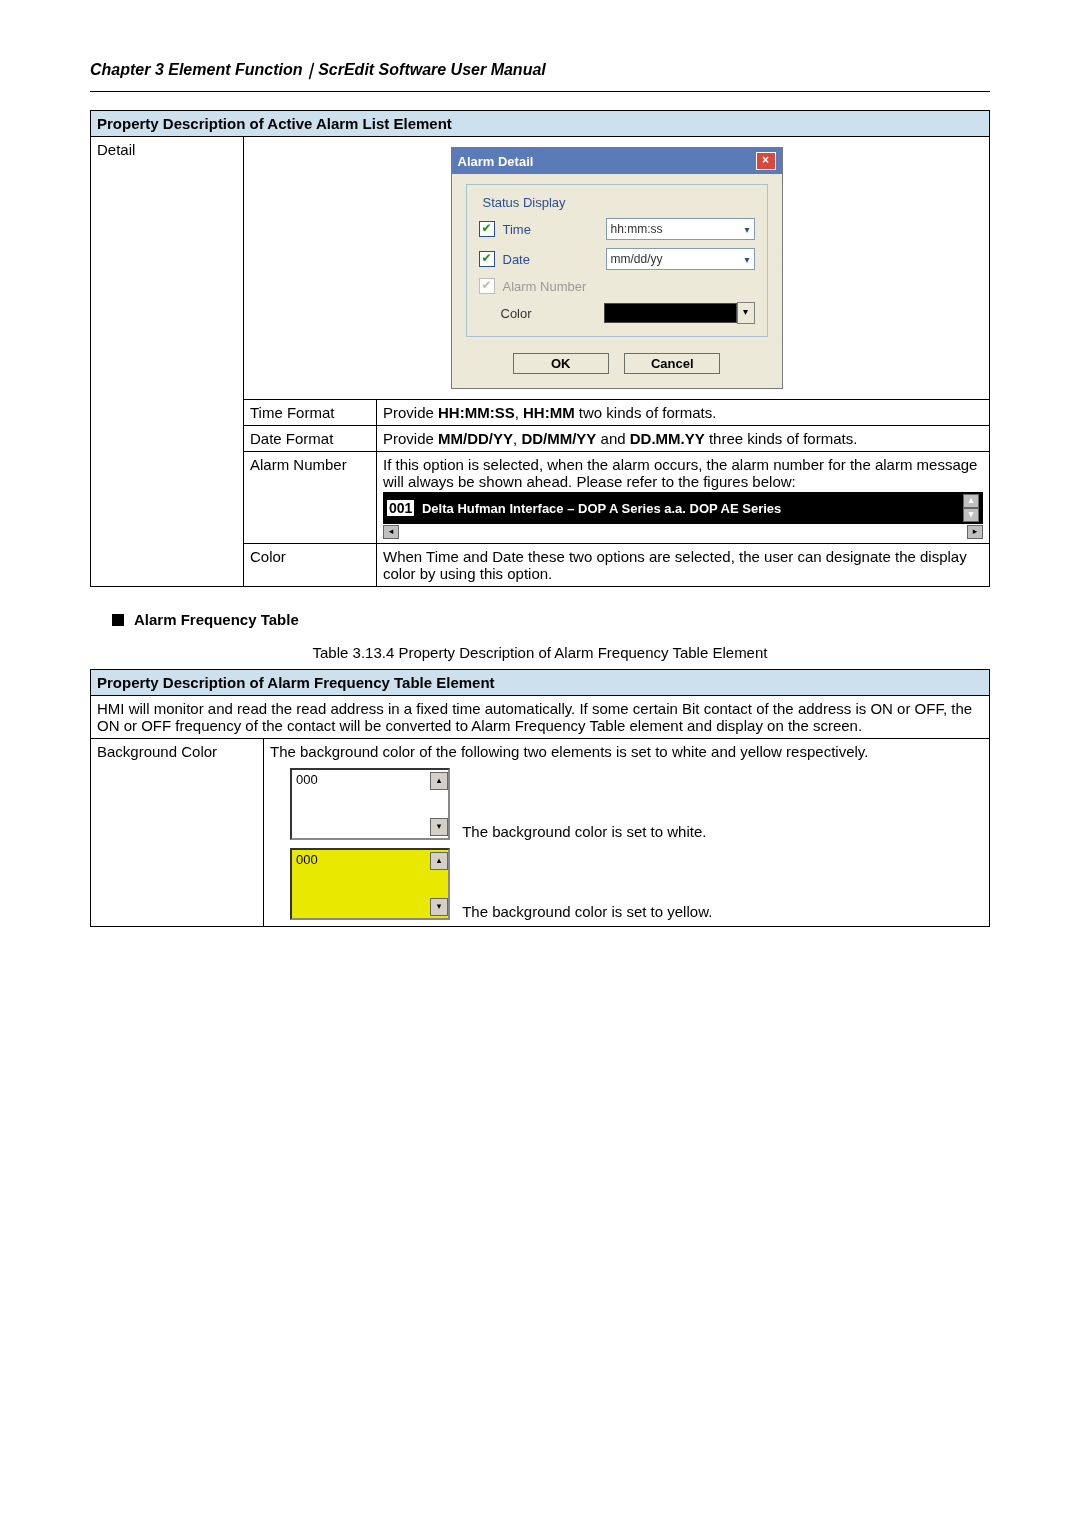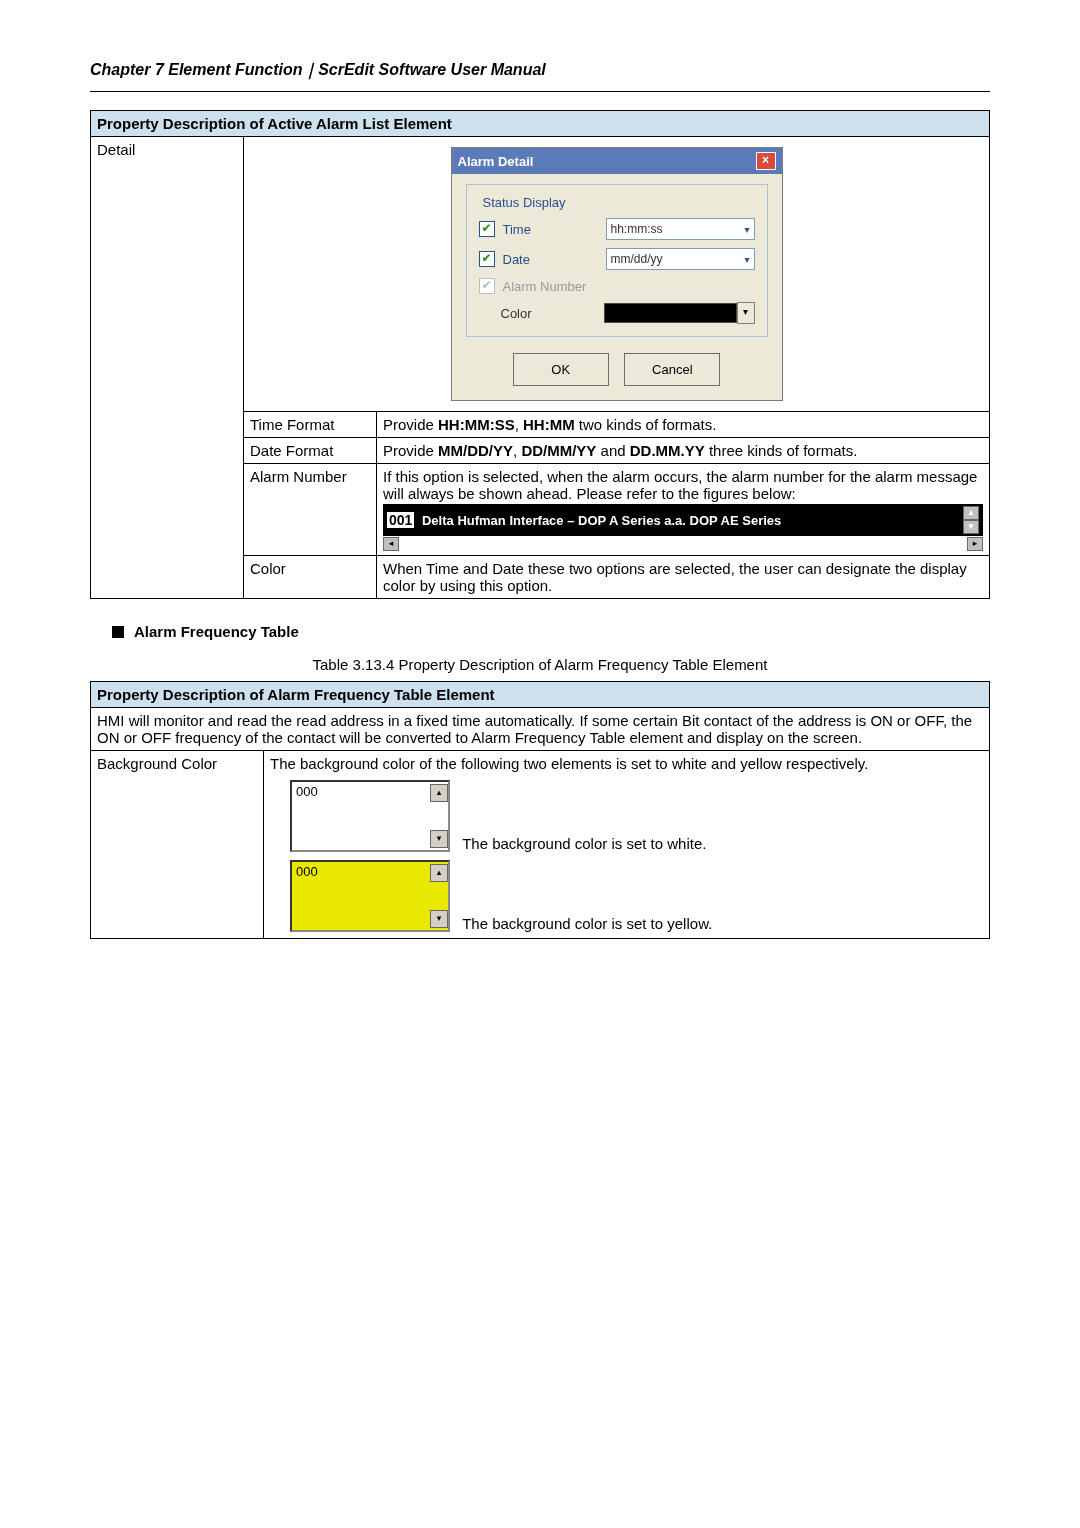--- a/index.html
+++ b/index.html
@@ -135,23 +135,24 @@
     text-align: center;
     font-size: 10px;
     line-height: 18px;
   }
   .btnrow { text-align: center; margin-top: 16px; }
   .btn {
     display: inline-block;
     min-width: 70px;
     border: 1px solid #6c6c6c;
     background: #ece9d8;
-    padding: 8px 12px;
+    padding: 2px 12px;
     font-size: 13px;
     margin: 0 6px;
+    font-weight: bold;
   }
   .textbar {
     background: #000;
     color: #fff;
     font-family: Arial, sans-serif;
     font-weight: bold;
     font-size: 13px;
     padding: 2px 4px;
     display: flex;
     align-items: center;
@@ -191,21 +192,21 @@
     text-align:center;
     line-height:14px;
   }
   .footer { position:absolute; bottom:40px; left:90px; right:90px; display:flex; justify-content:space-between; font-size:13px; }
   .footer .rev { font-size:11px; }
 </style>
 </head>
 <body>
 
 <div class="page">
-  <div class="chapter-header">Chapter 7  Element Function｜ScrEdit Software User Manual</div>
+  <div class="chapter-header">Chapter 3  Element Function｜ScrEdit Software User Manual</div>
   <div class="hr"></div>
 
   <table class="prop">
     <tbody>
         <tr>
       <th class="header-row" colspan="3">Property Description of Active Alarm List Element</th>
     </tr>
     <tr>
       <td rowspan="5" style="width:140px;">Detail</td>
       <td colspan="2" style="padding:10px;">

